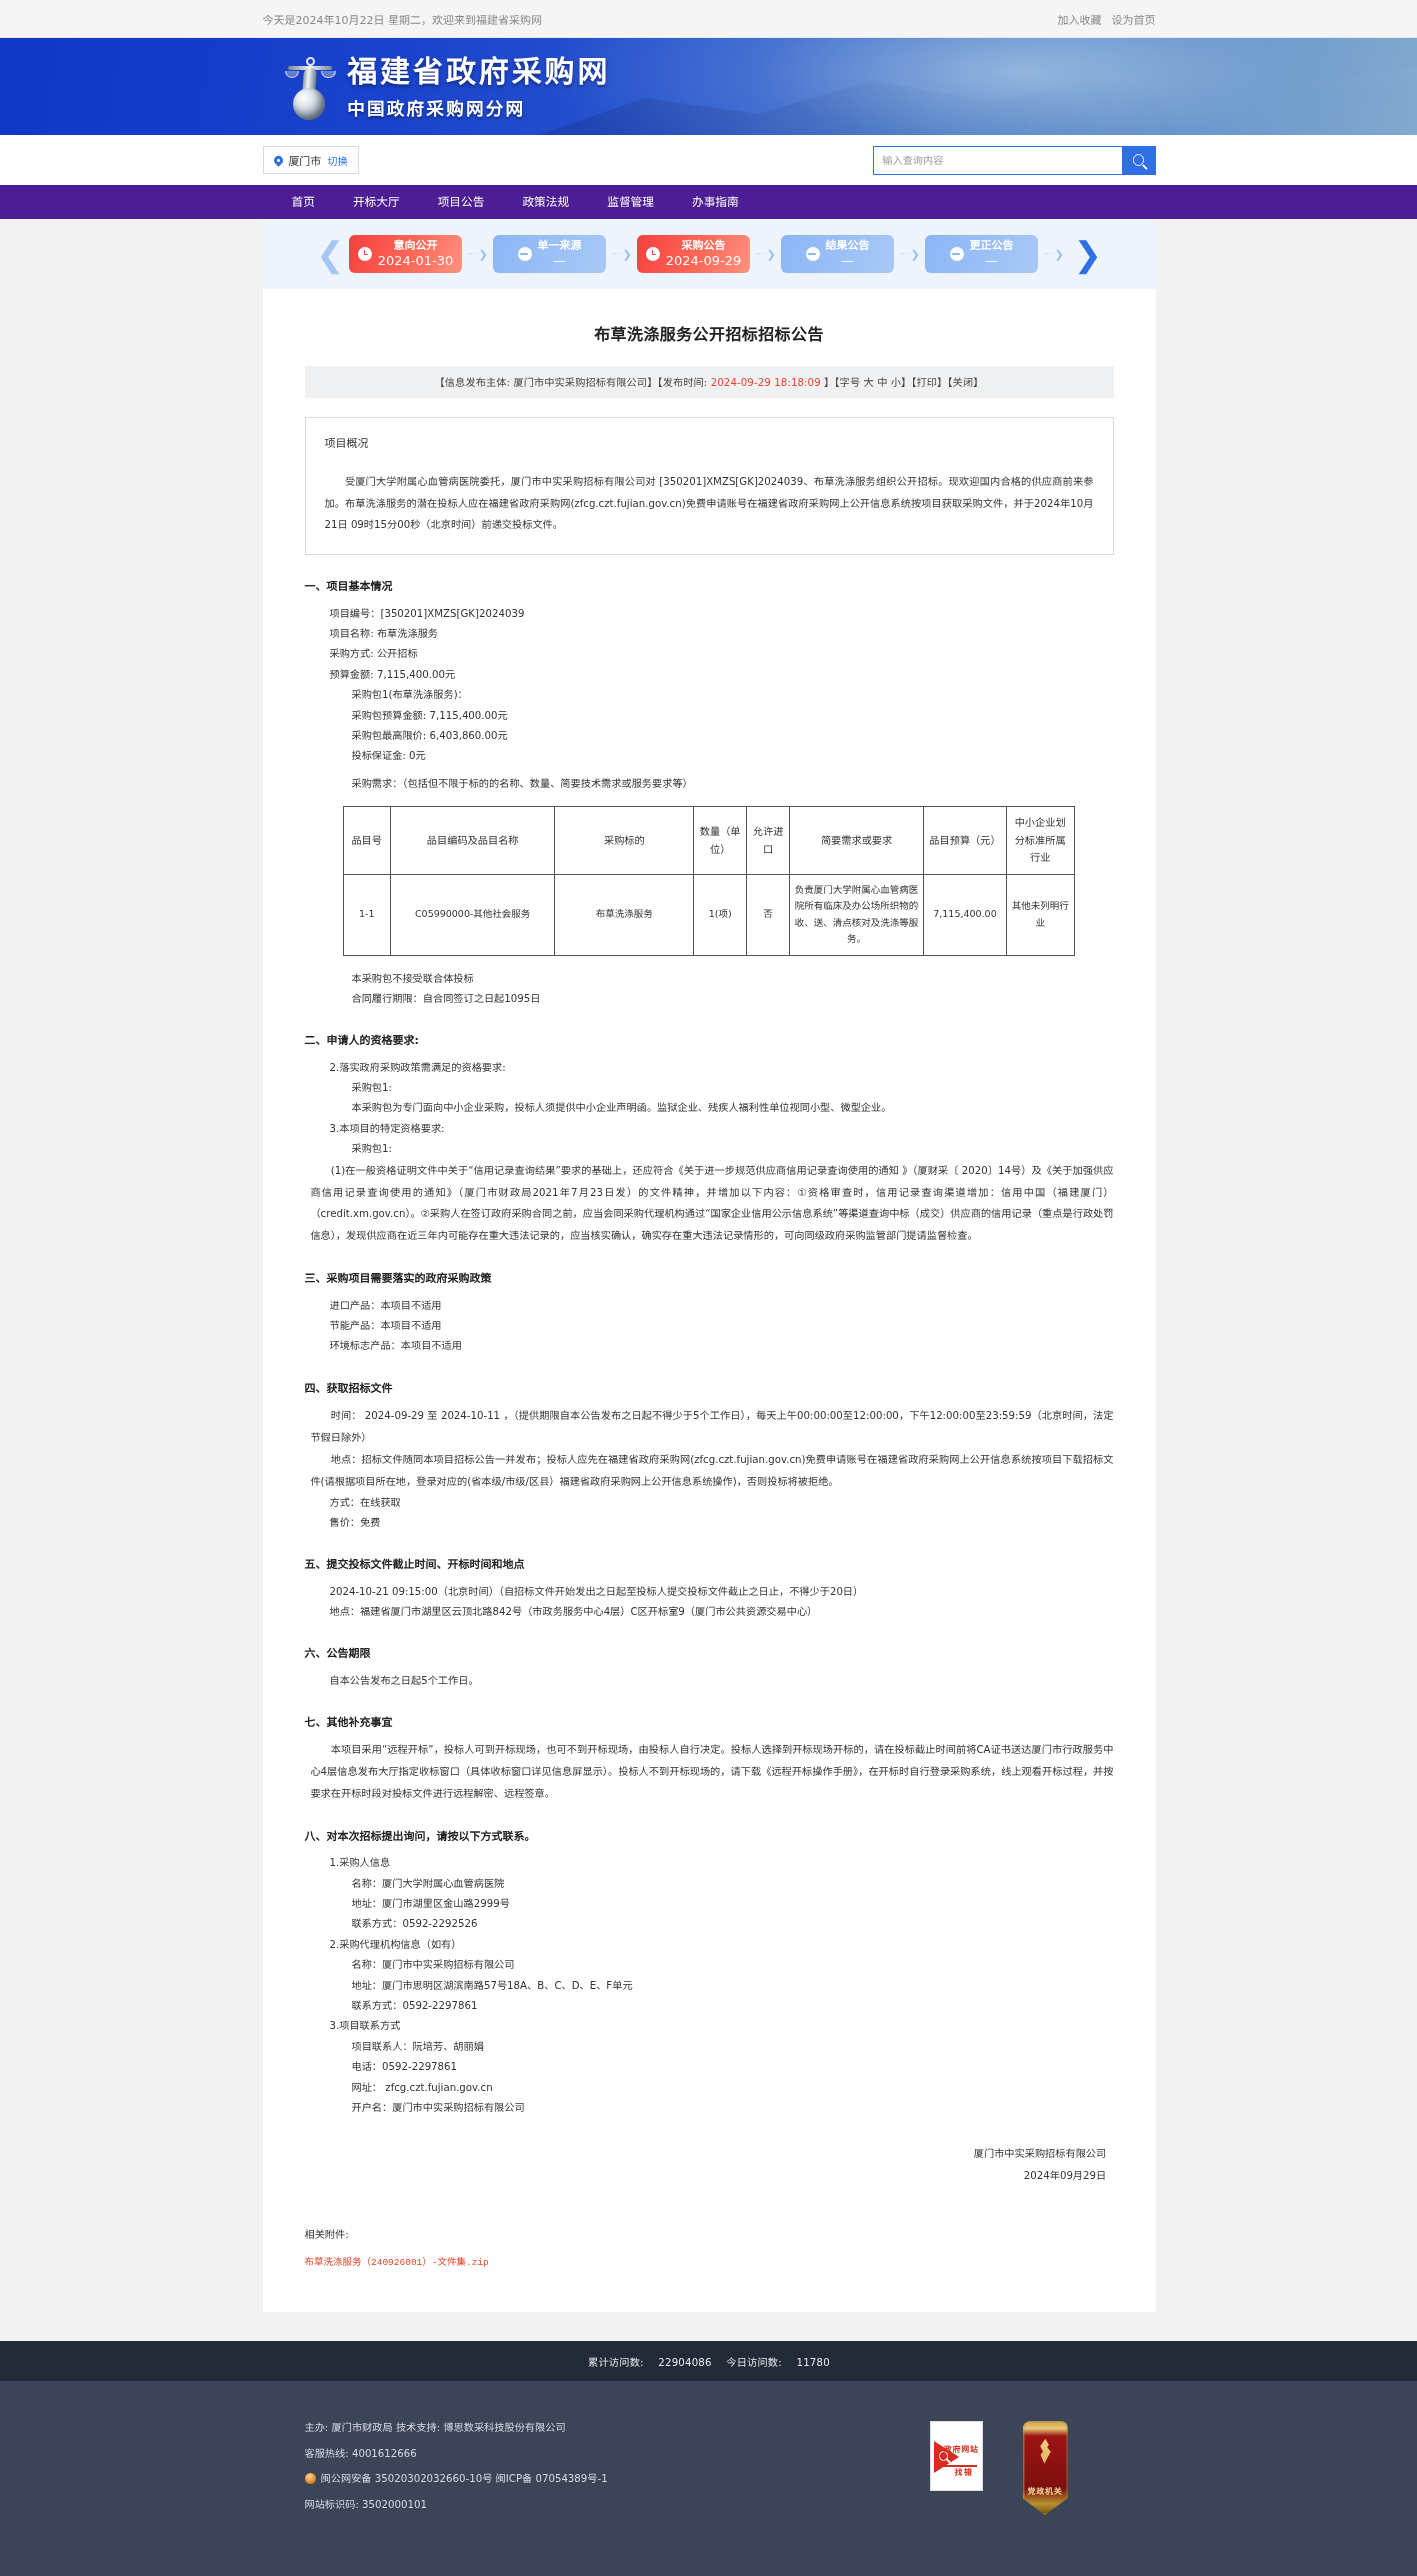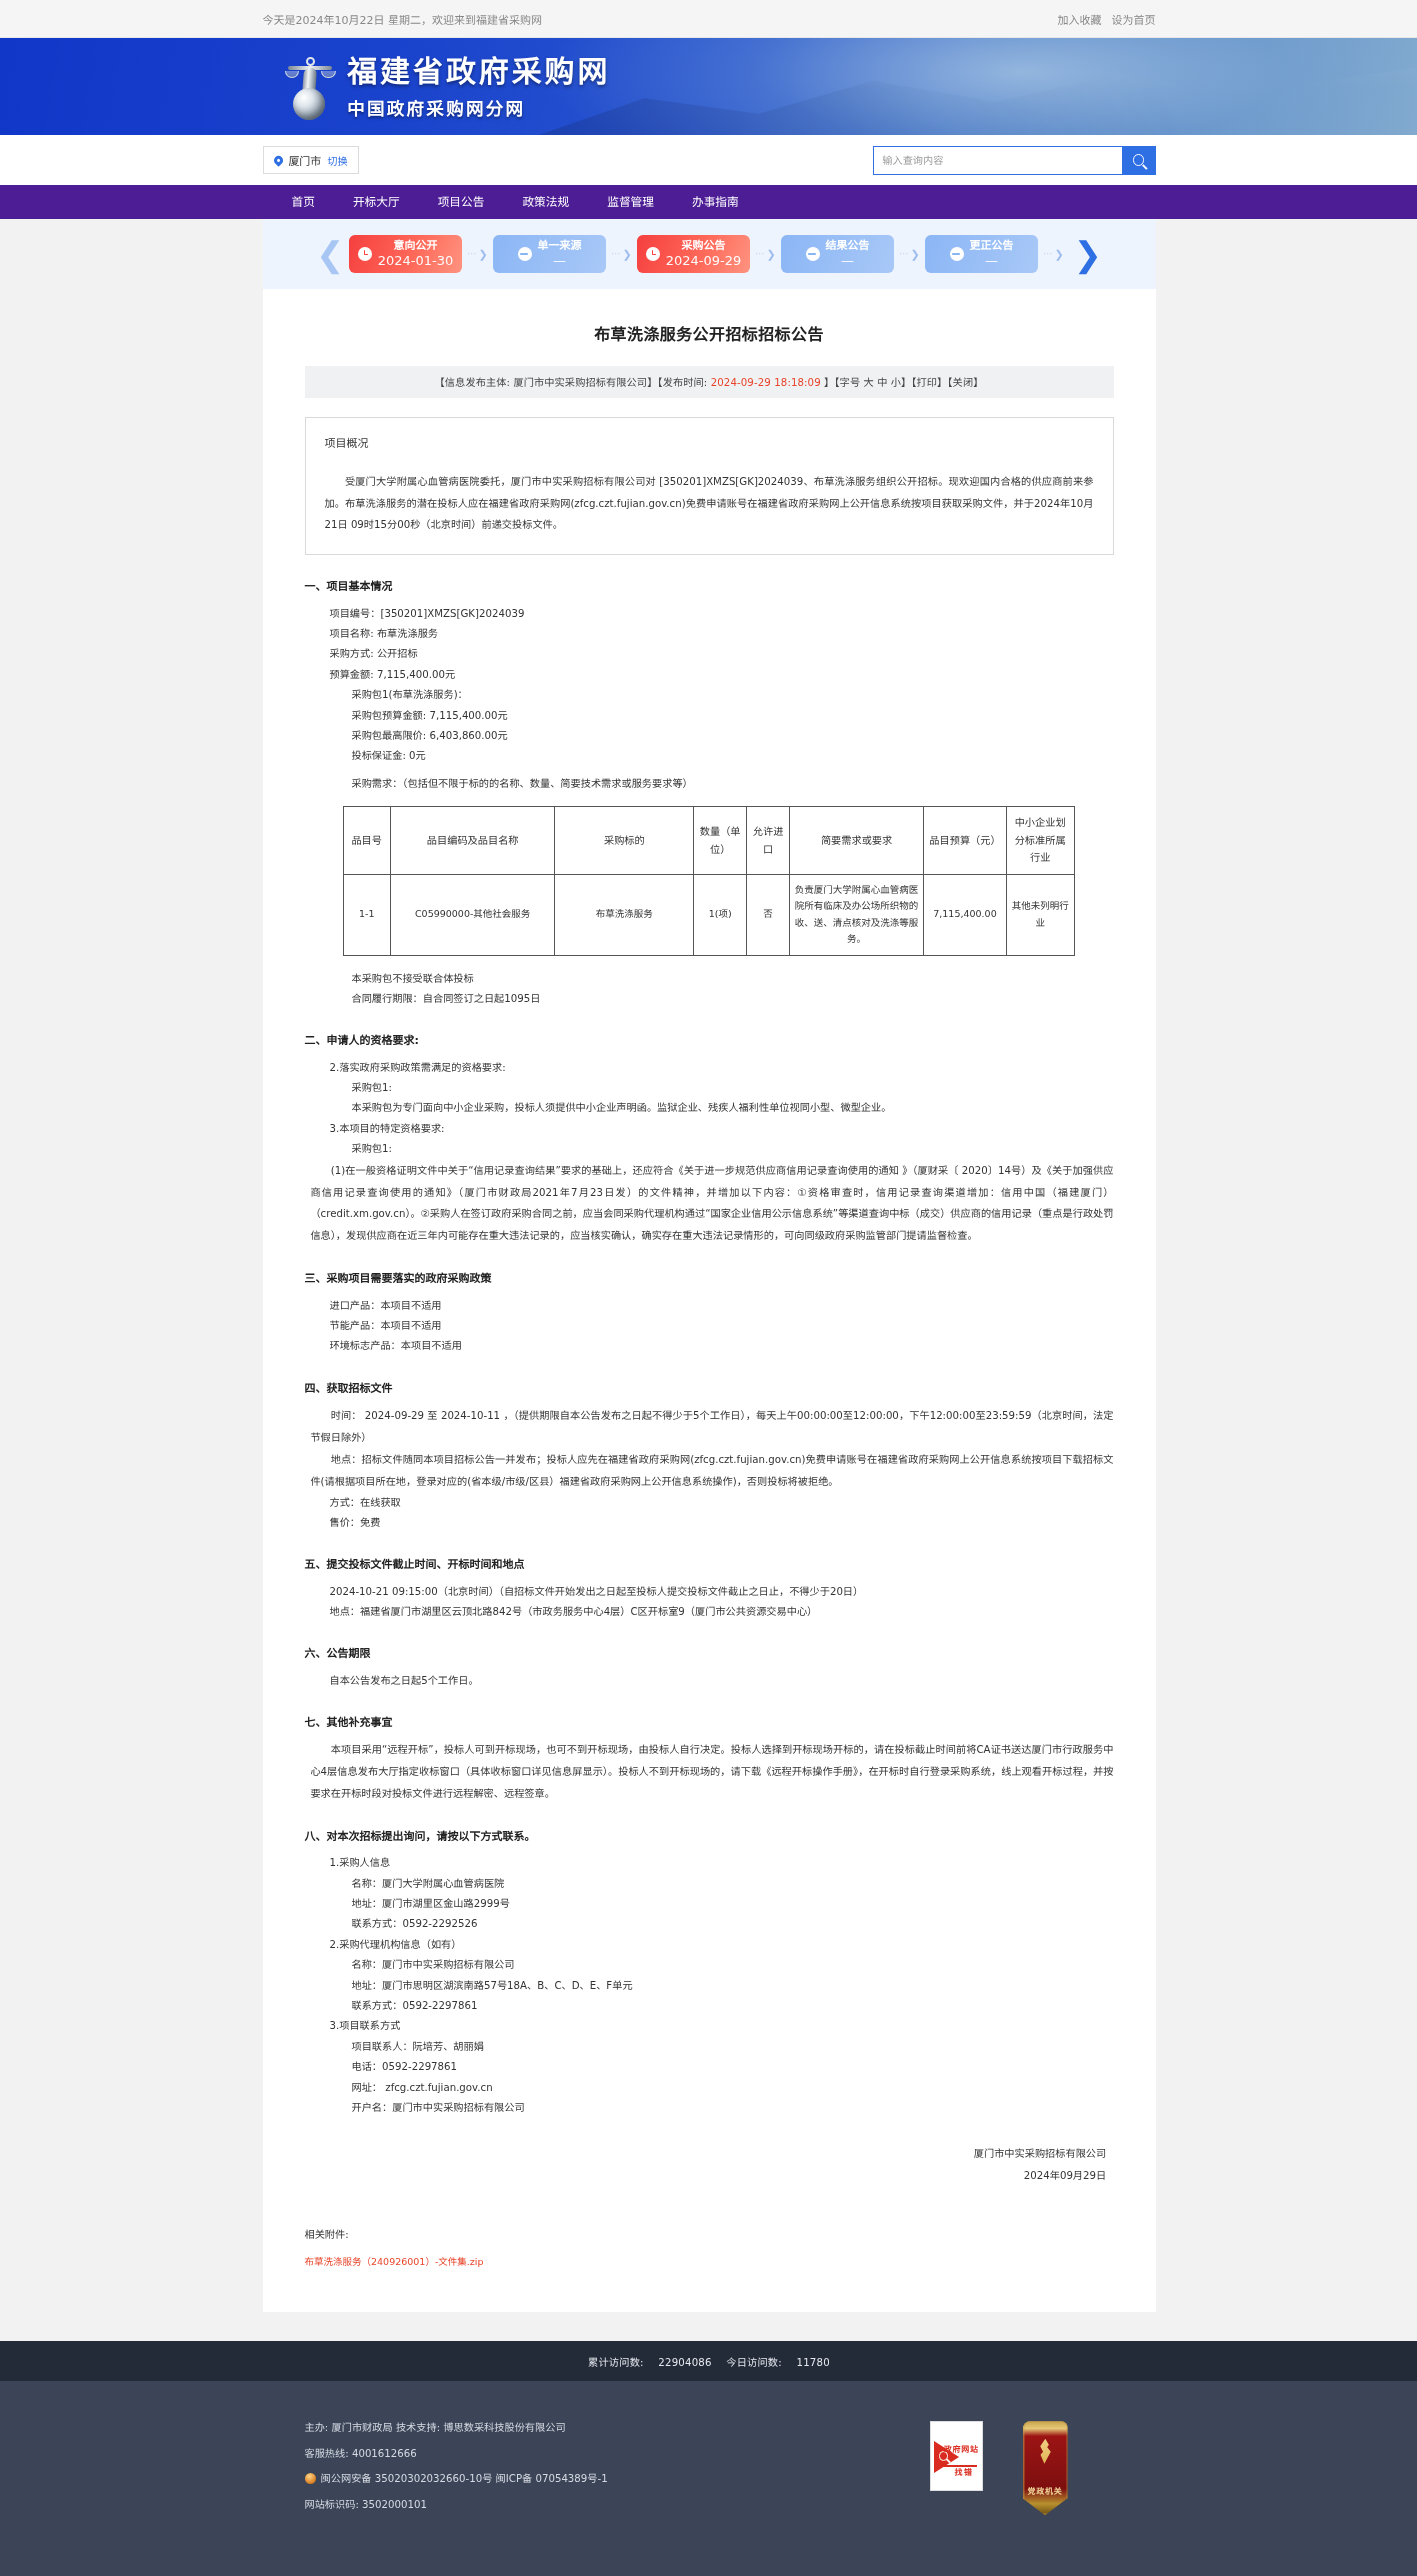--- a/index.html
+++ b/index.html
@@ -205,21 +205,21 @@
   .c-code { width: 146px; }
   .c-obj { width: 123px; }
   .c-qty { width: 47px; }
   .c-imp { width: 38px; }
   .c-req { width: 119px; }
   .c-bud { width: 70px; }
   .c-ind { width: 60px; }
 
   .sign-block { margin-top: 25px; text-align: right; font-size: 10.2px; color: #333; line-height: 2.1; padding-right: 7.3px; }
   .attach-h { margin-top: 40px; font-size: 10.2px; color: #333; }
-  .attach-link { margin-top: 13px; font-size: 9.5px; color: #e8442a; cursor: pointer; }
+  .attach-link { margin-top: 13px; font-size: 9.5px; color: #e8442a; cursor: pointer; font-family: Liberation Mono, monospace; }
 
   
   .visit-bar {
     background: #242b38; color: #e6e9ef; text-align: center; font-size: 10.2px; padding: 12.4px 0;
     letter-spacing: 0.2px;
   }
   .visit-bar span { margin: 0 7.3px; }
   .footer { background: #3b4557; padding: 34px 0 66px 0; }
   .footer-inner { width: 893px; margin: 0 auto; display: flex; align-items: center; }
   .footer-left { flex: 1; padding-left: 42px; }

